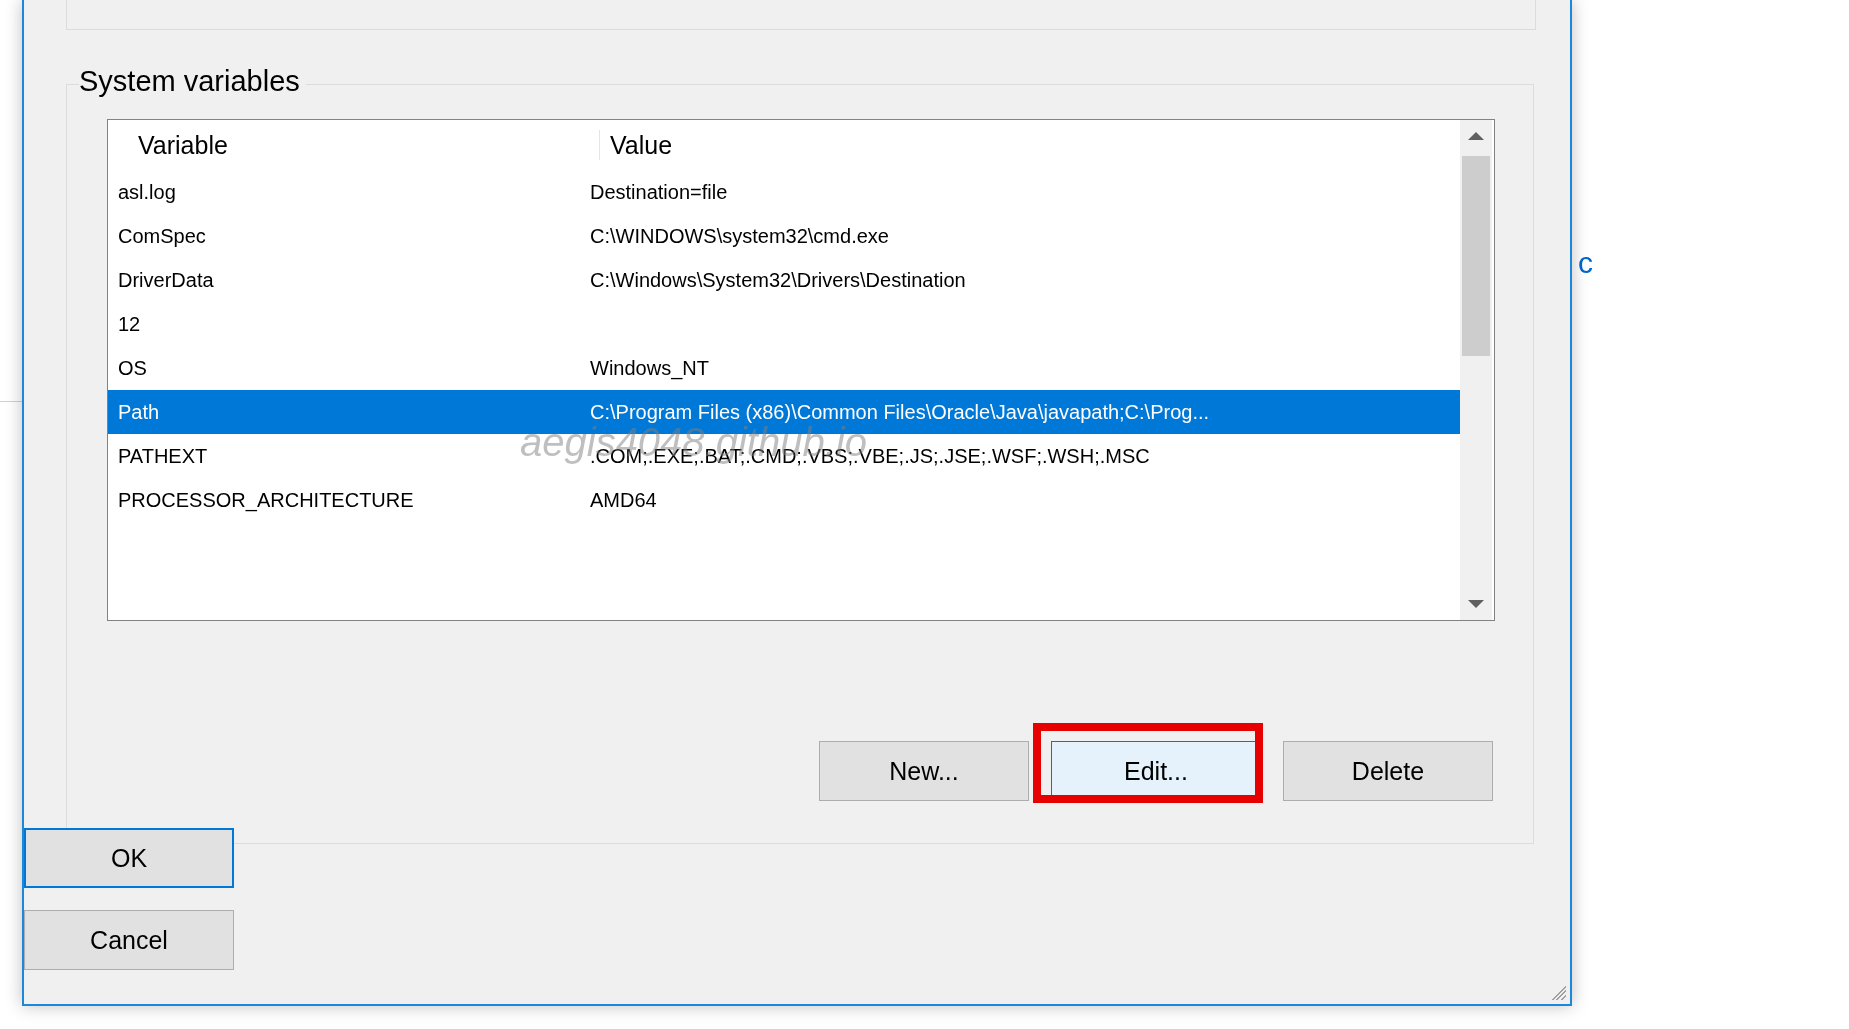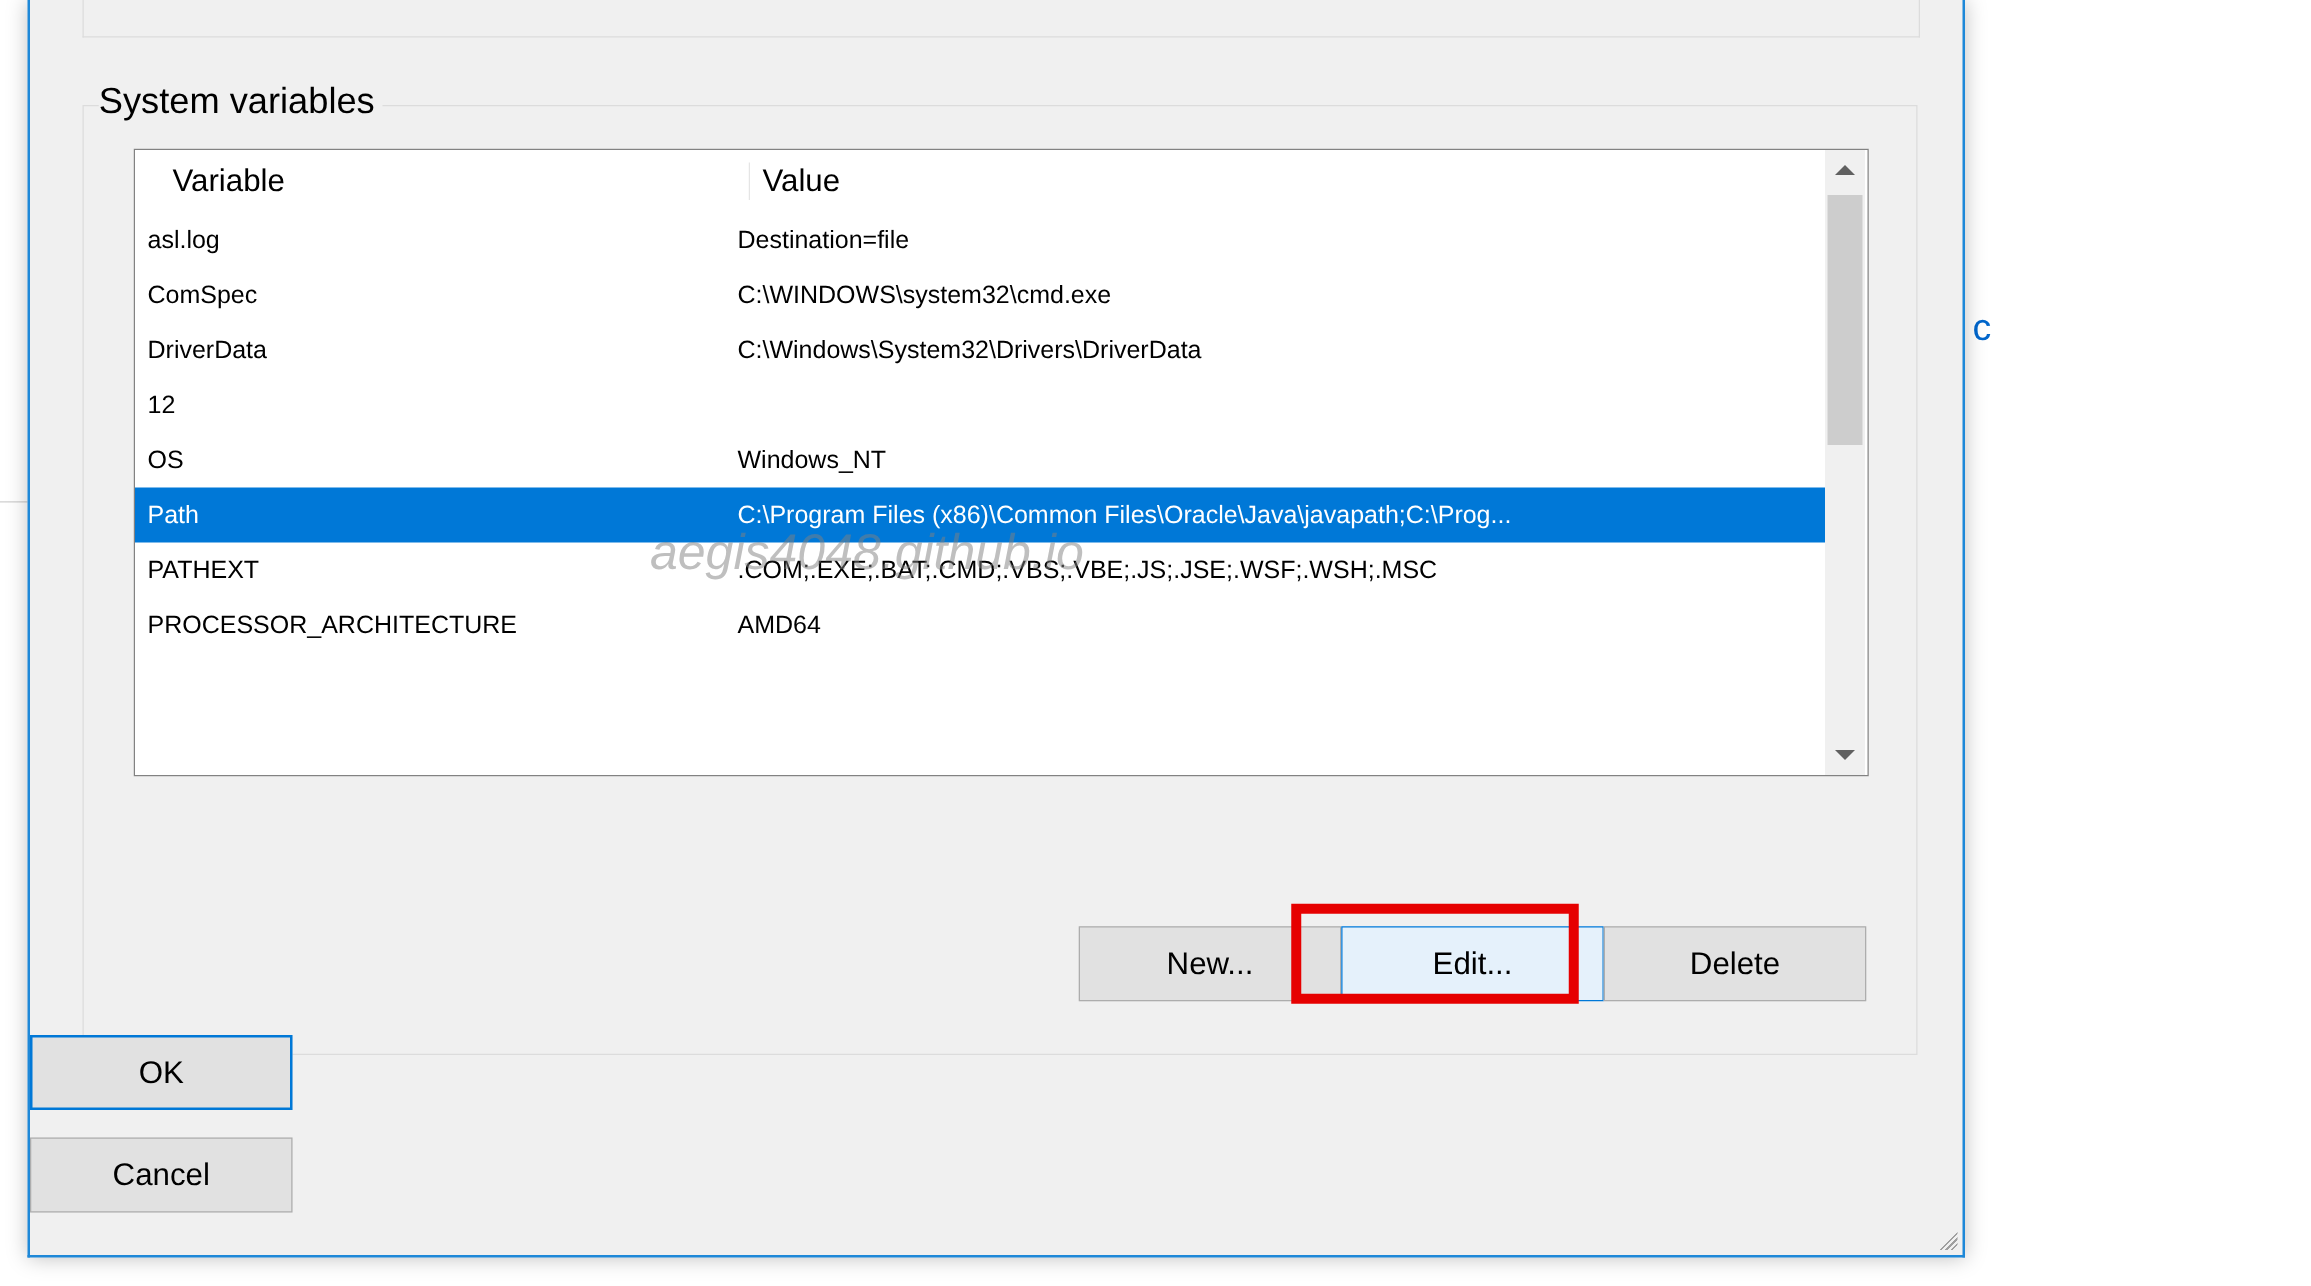--- a/index.html
+++ b/index.html
@@ -125,20 +125,21 @@
   .chev { width:0;height:0;border-left:8px solid transparent;border-right:8px solid transparent; }
   .chev-up { border-bottom:8px solid #606060; }
   .chev-down { border-top:8px solid #606060; }
 
   .btnrow1 {
     position:absolute;
     left:0; bottom:42px;
     width:100%;
     display:flex;
     justify-content:flex-end;
+    gap:22px;
     padding-right:40px;
   }
   .btnrow2 {
     position:absolute;
     left:0; bottom:34px;
     width:100%;
     display:flex;
     justify-content:flex-end;
     gap:22px;
     padding-right:104px;
@@ -224,21 +225,21 @@
             <div class="row">
               <div class="col-variable">asl.log</div>
               <div class="col-value">Destination=file</div>
             </div>
             <div class="row">
               <div class="col-variable">ComSpec</div>
               <div class="col-value">C:\WINDOWS\system32\cmd.exe</div>
             </div>
             <div class="row">
               <div class="col-variable">DriverData</div>
-              <div class="col-value">C:\Windows\System32\Drivers\DriverData</div>
+              <div class="col-value">C:\Windows\System32\Drivers\Destination</div>
             </div>
             <div class="row">
               <div class="col-value">12</div>
             </div>
             <div class="row">
               <div class="col-variable">OS</div>
               <div class="col-value">Windows_NT</div>
             </div>
             <div class="row selected">
               <div class="col-variable">Path</div>

